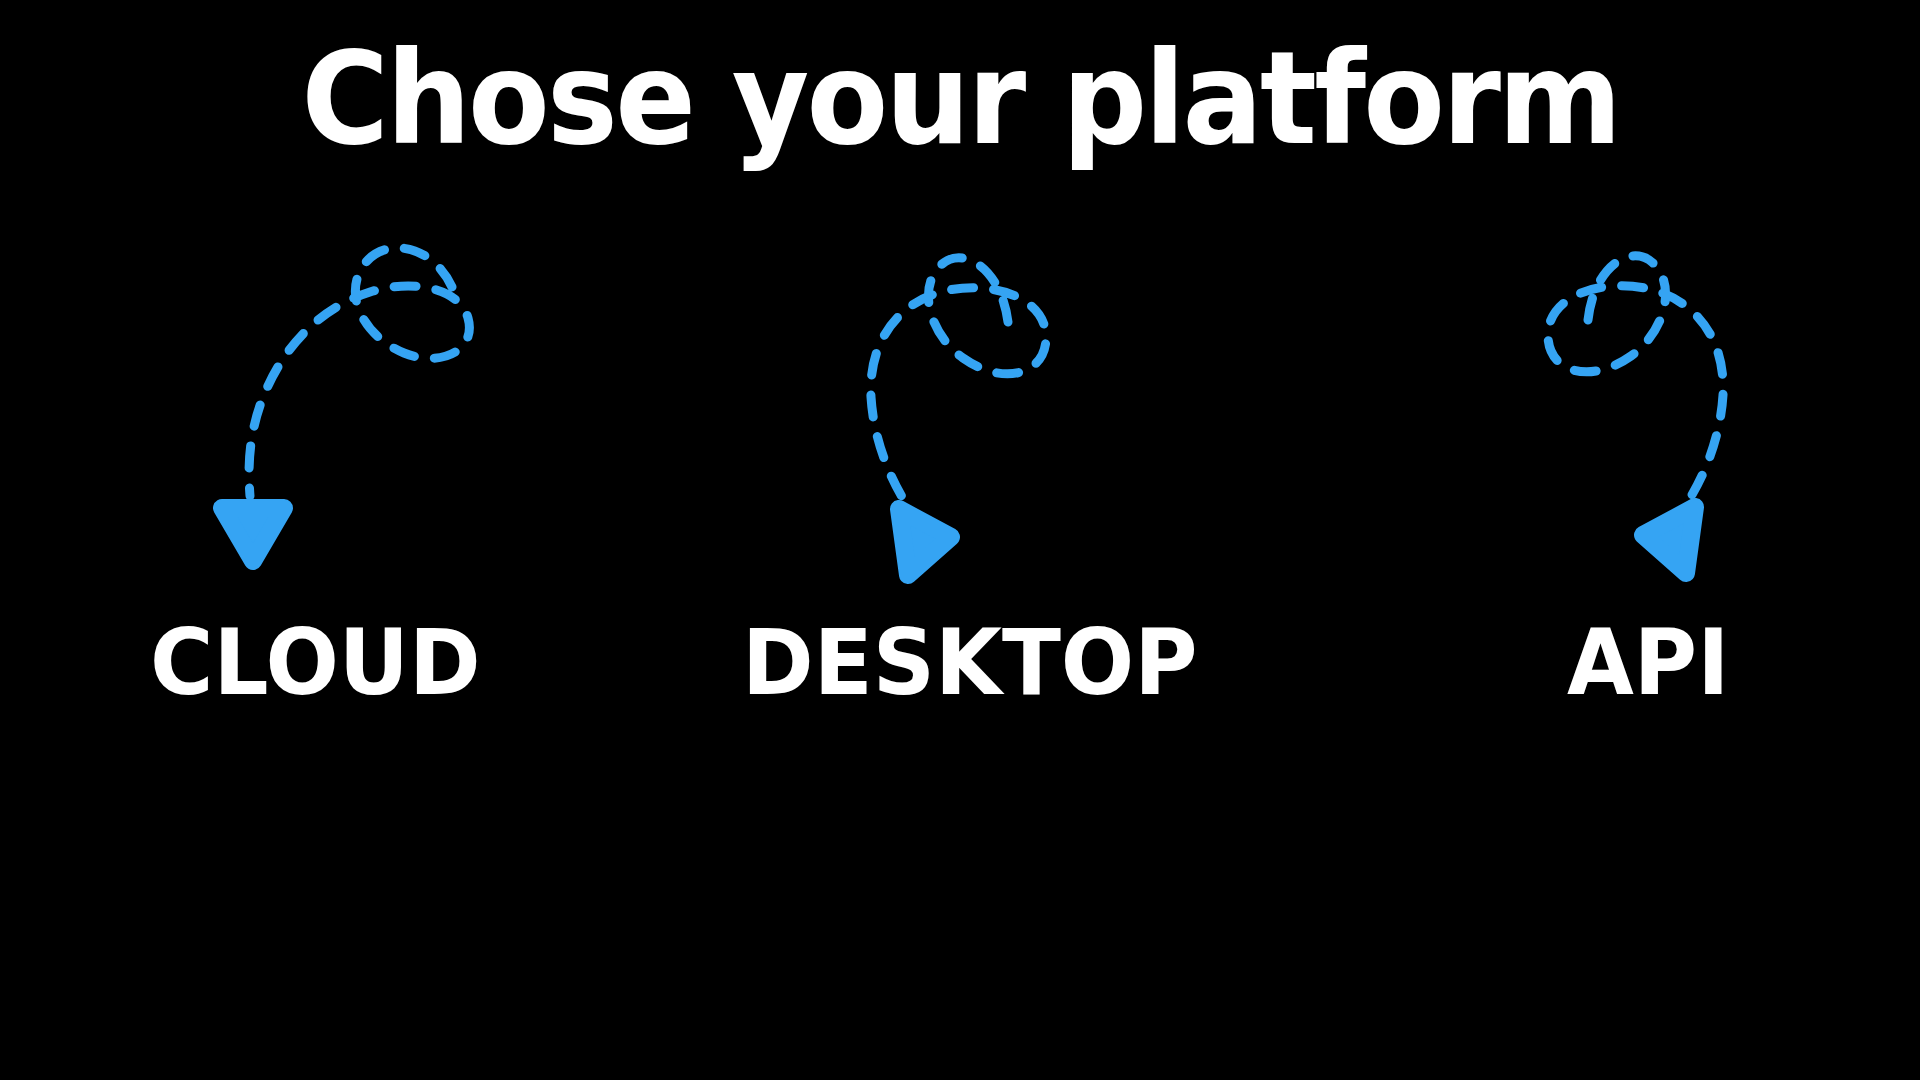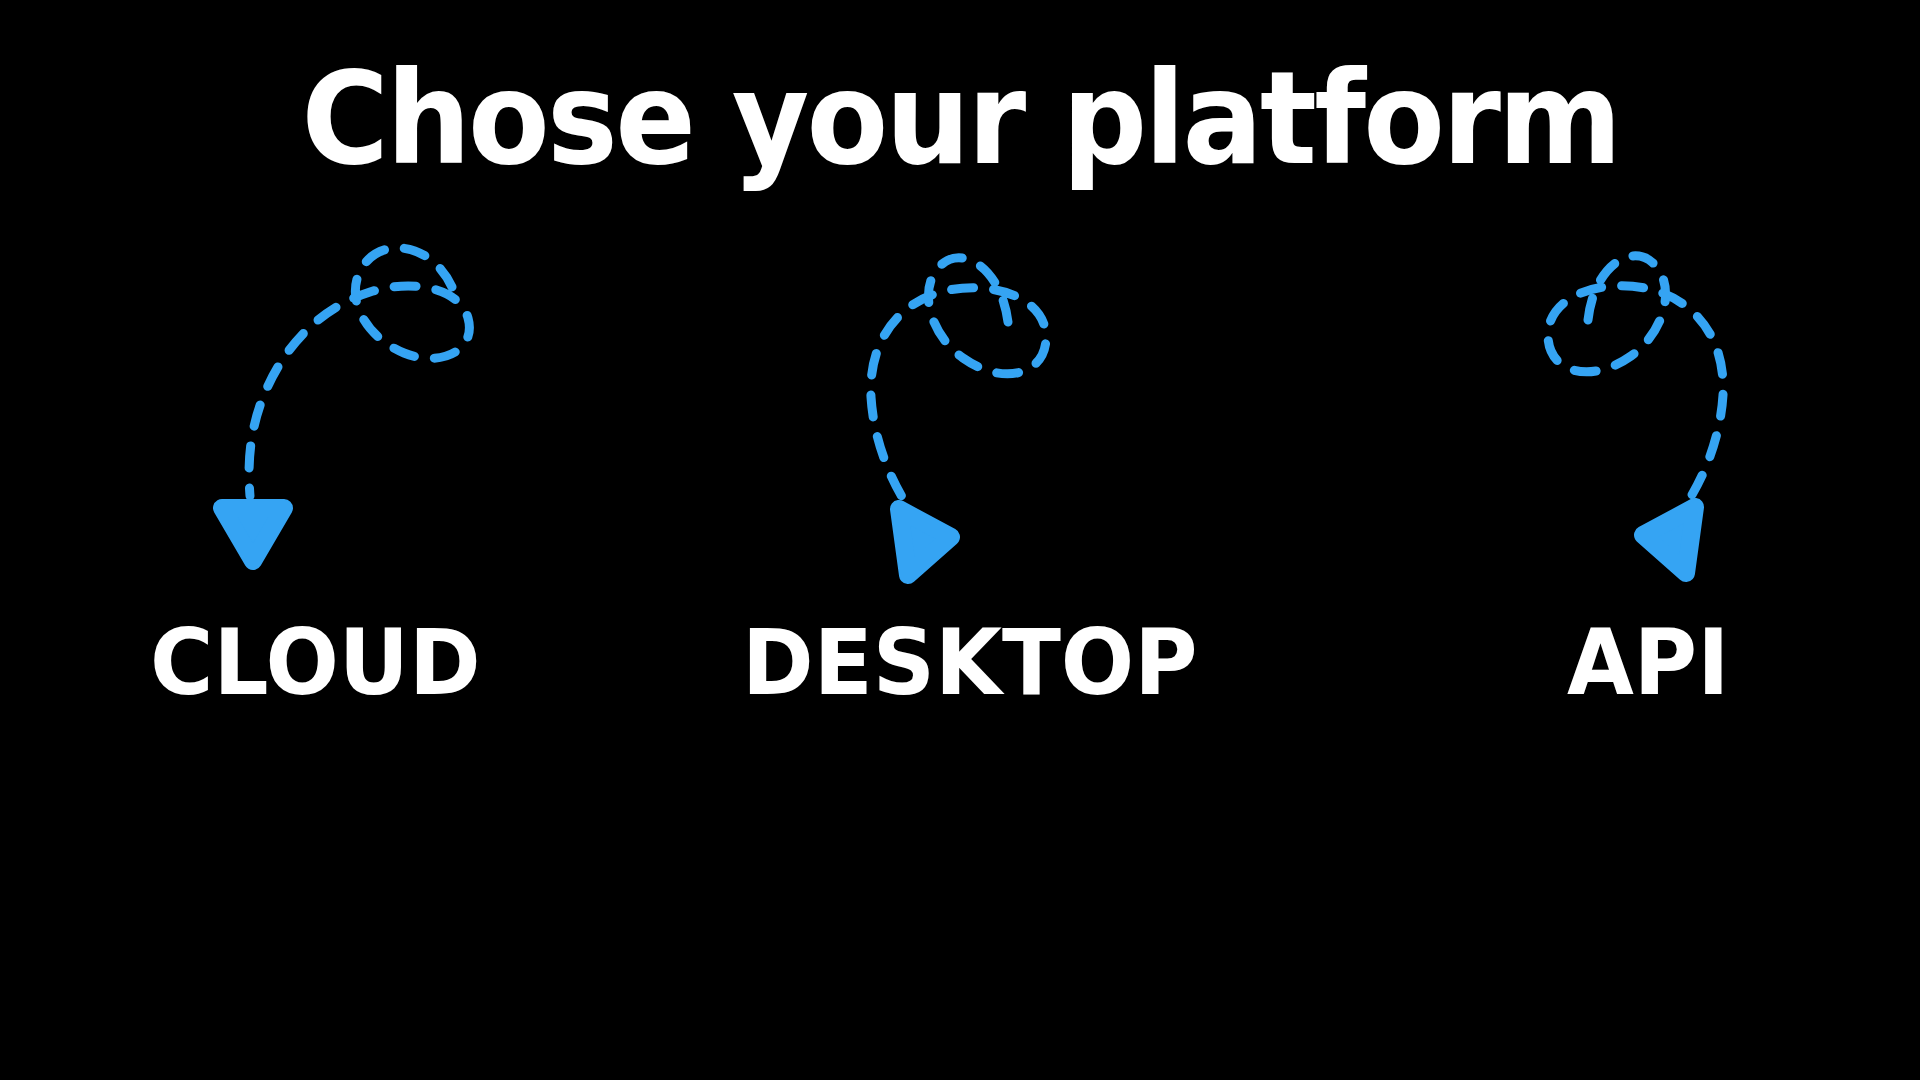--- a/index.html
+++ b/index.html
@@ -24,21 +24,20 @@
   }
 
   
   .title-wrap {
     position: absolute;
     left: 0;
     top: 32px;
     width: 1920px;
     text-align: center;
     pointer-events: none;
-    margin-top: 20px;
   }
   .title {
     display: inline-block;
     color: #ffffff;
     font-family: "DejaVu Sans", "Liberation Sans", sans-serif;
     font-weight: 700;
     font-size: 128px;
     line-height: 1.05;
     letter-spacing: -3px;
     white-space: nowrap;

